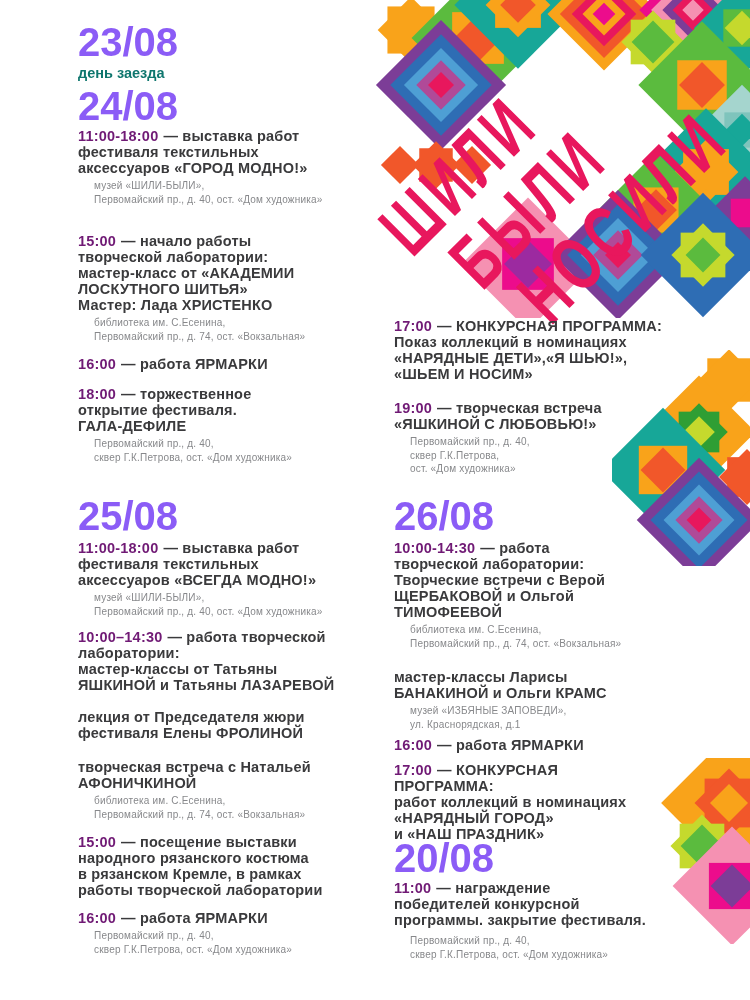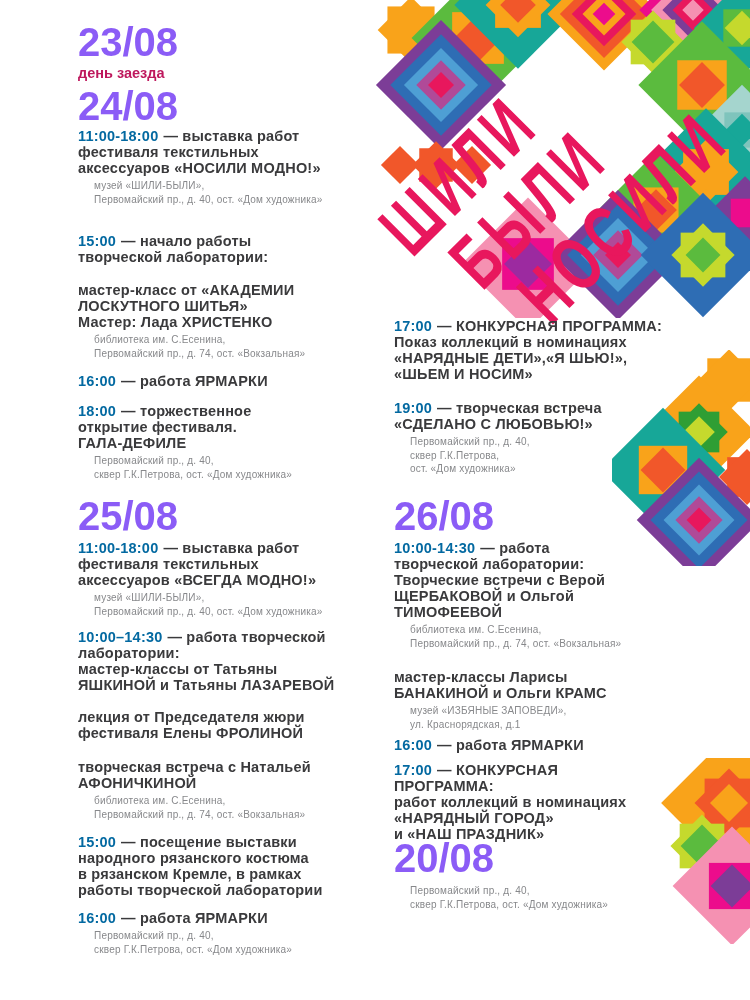--- a/index.html
+++ b/index.html
@@ -1,22 +1,22 @@
 <!DOCTYPE html>
 <html><head>
 <meta charset="utf-8">
 <style>
   html,body{margin:0;padding:0;background:#fff;}
   #poster{position:relative;width:750px;height:1000px;background:#ffffff;overflow:hidden;
           font-family:"Liberation Sans","DejaVu Sans",sans-serif;}
   .day{position:absolute;width:322px;}
   .date{font-size:40px;font-weight:bold;color:#8b5cf6;line-height:40px;letter-spacing:0;margin:0;}
-  .note{font-size:14.5px;font-weight:bold;color:#be185d;margin:3px 0 0 0;line-height:16px;}
+  .note{font-size:14.5px;font-weight:bold;color:#0f766e;margin:3px 0 0 0;line-height:16px;}
   .event{margin:0;font-size:14.5px;font-weight:bold;color:#3A3A3C;line-height:16px;letter-spacing:.2px;}
-  .event .time{color:#0369a1;margin-right:5px;}
+  .event .time{color:#701a75;margin-right:5px;}
   .event .time:empty{display:none;margin:0;}
   .event .title{white-space:pre-line;}
   .venue{margin:3px 0 0 16px;font-size:10px;font-weight:normal;color:#87888B;line-height:13.5px;
          white-space:pre-line;letter-spacing:.2px;}
   
   .deco{position:absolute;pointer-events:none;}
   
   #logo{position:absolute;left:398px;top:58px;width:348px;height:230px;
         transform:rotate(-45deg);transform-origin:50% 50%;}
   .logo-line{font-size:57px;line-height:73px;font-weight:bold;color:#E8175D;
@@ -181,45 +181,45 @@
 
   <div class="day" style="left:78px;top:22px;">
     <div class="date">23/08</div>
     <p class="note">день заезда</p>
   </div>
 
   <div class="day" style="left:78px;top:86px;">
     <div class="date">24/08</div>
     <p class="event" style="margin-top:2px"><span class="time">11:00-18:00</span><span class="title">— выставка работ
 фестиваля текстильных
-аксессуаров «НОСИЛИ МОДНО!»</span></p>
+аксессуаров «ГОРОД МОДНО!»</span></p>
     <p class="venue">музей «ШИЛИ-БЫЛИ»,
 Первомайский пр., д. 40, ост. «Дом художника»</p>
     <p class="event" style="margin-top:27px"><span class="time">15:00</span><span class="title">— начало работы
 творческой лаборатории:</span></p>
-    <p class="event" style="margin-top:17px"><span class="title">мастер-класс от «АКАДЕМИИ
+    <p class="event" style=""><span class="title">мастер-класс от «АКАДЕМИИ
 ЛОСКУТНОГО ШИТЬЯ»
 Мастер: Лада ХРИСТЕНКО</span></p>
     <p class="venue">библиотека им. С.Есенина,
 Первомайский пр., д. 74, ост. «Вокзальная»</p>
     <p class="event" style="margin-top:13px"><span class="time">16:00</span><span class="title">— работа ЯРМАРКИ</span></p>
     <p class="event" style="margin-top:14px"><span class="time">18:00</span><span class="title">— торжественное
 открытие фестиваля.
 ГАЛА-ДЕФИЛЕ</span></p>
     <p class="venue">Первомайский пр., д. 40,
 сквер Г.К.Петрова, ост. «Дом художника»</p>
   </div>
 
   <div class="day" style="left:394px;top:318px;width:330px;">
     <p class="event"><span class="time">17:00</span><span class="title">— КОНКУРСНАЯ ПРОГРАММА:
 Показ коллекций в номинациях
 «НАРЯДНЫЕ ДЕТИ»,«Я ШЬЮ!»,
 «ШЬЕМ И НОСИМ»</span></p>
     <p class="event" style="margin-top:18px"><span class="time">19:00</span><span class="title">— творческая встреча
-«СДЕЛАНО С ЛЮБОВЬЮ!»</span></p>
+«ЯШКИНОЙ С ЛЮБОВЬЮ!»</span></p>
     <p class="venue">Первомайский пр., д. 40,
 сквер Г.К.Петрова,
 ост. «Дом художника»</p>
   </div>
 
   <div class="day" style="left:78px;top:496px;">
     <div class="date">25/08</div>
     <p class="event" style="margin-top:4px"><span class="time">11:00-18:00</span><span class="title">— выставка работ
 фестиваля текстильных
 аксессуаров «ВСЕГДА МОДНО!»</span></p>
@@ -260,17 +260,20 @@
     <p class="event" style="margin-top:6px"><span class="time">16:00</span><span class="title">— работа ЯРМАРКИ</span></p>
     <p class="event" style="margin-top:9px"><span class="time">17:00</span><span class="title">— КОНКУРСНАЯ
 ПРОГРАММА:
 работ коллекций в номинациях
 «НАРЯДНЫЙ ГОРОД»
 и «НАШ ПРАЗДНИК»</span></p>
   </div>
 
   <div class="day" style="left:394px;top:838px;width:330px;">
     <div class="date">20/08</div>
+    <p class="event" style="margin-top:2px"><span class="time">11:00</span><span class="title">— награждение
+победителей конкурсной
+программы. закрытие фестиваля.</span></p>
     <p class="venue" style="margin-top:6px">Первомайский пр., д. 40,
 сквер Г.К.Петрова, ост. «Дом художника»</p>
   </div>
 
 </div>
 
 </body></html>

